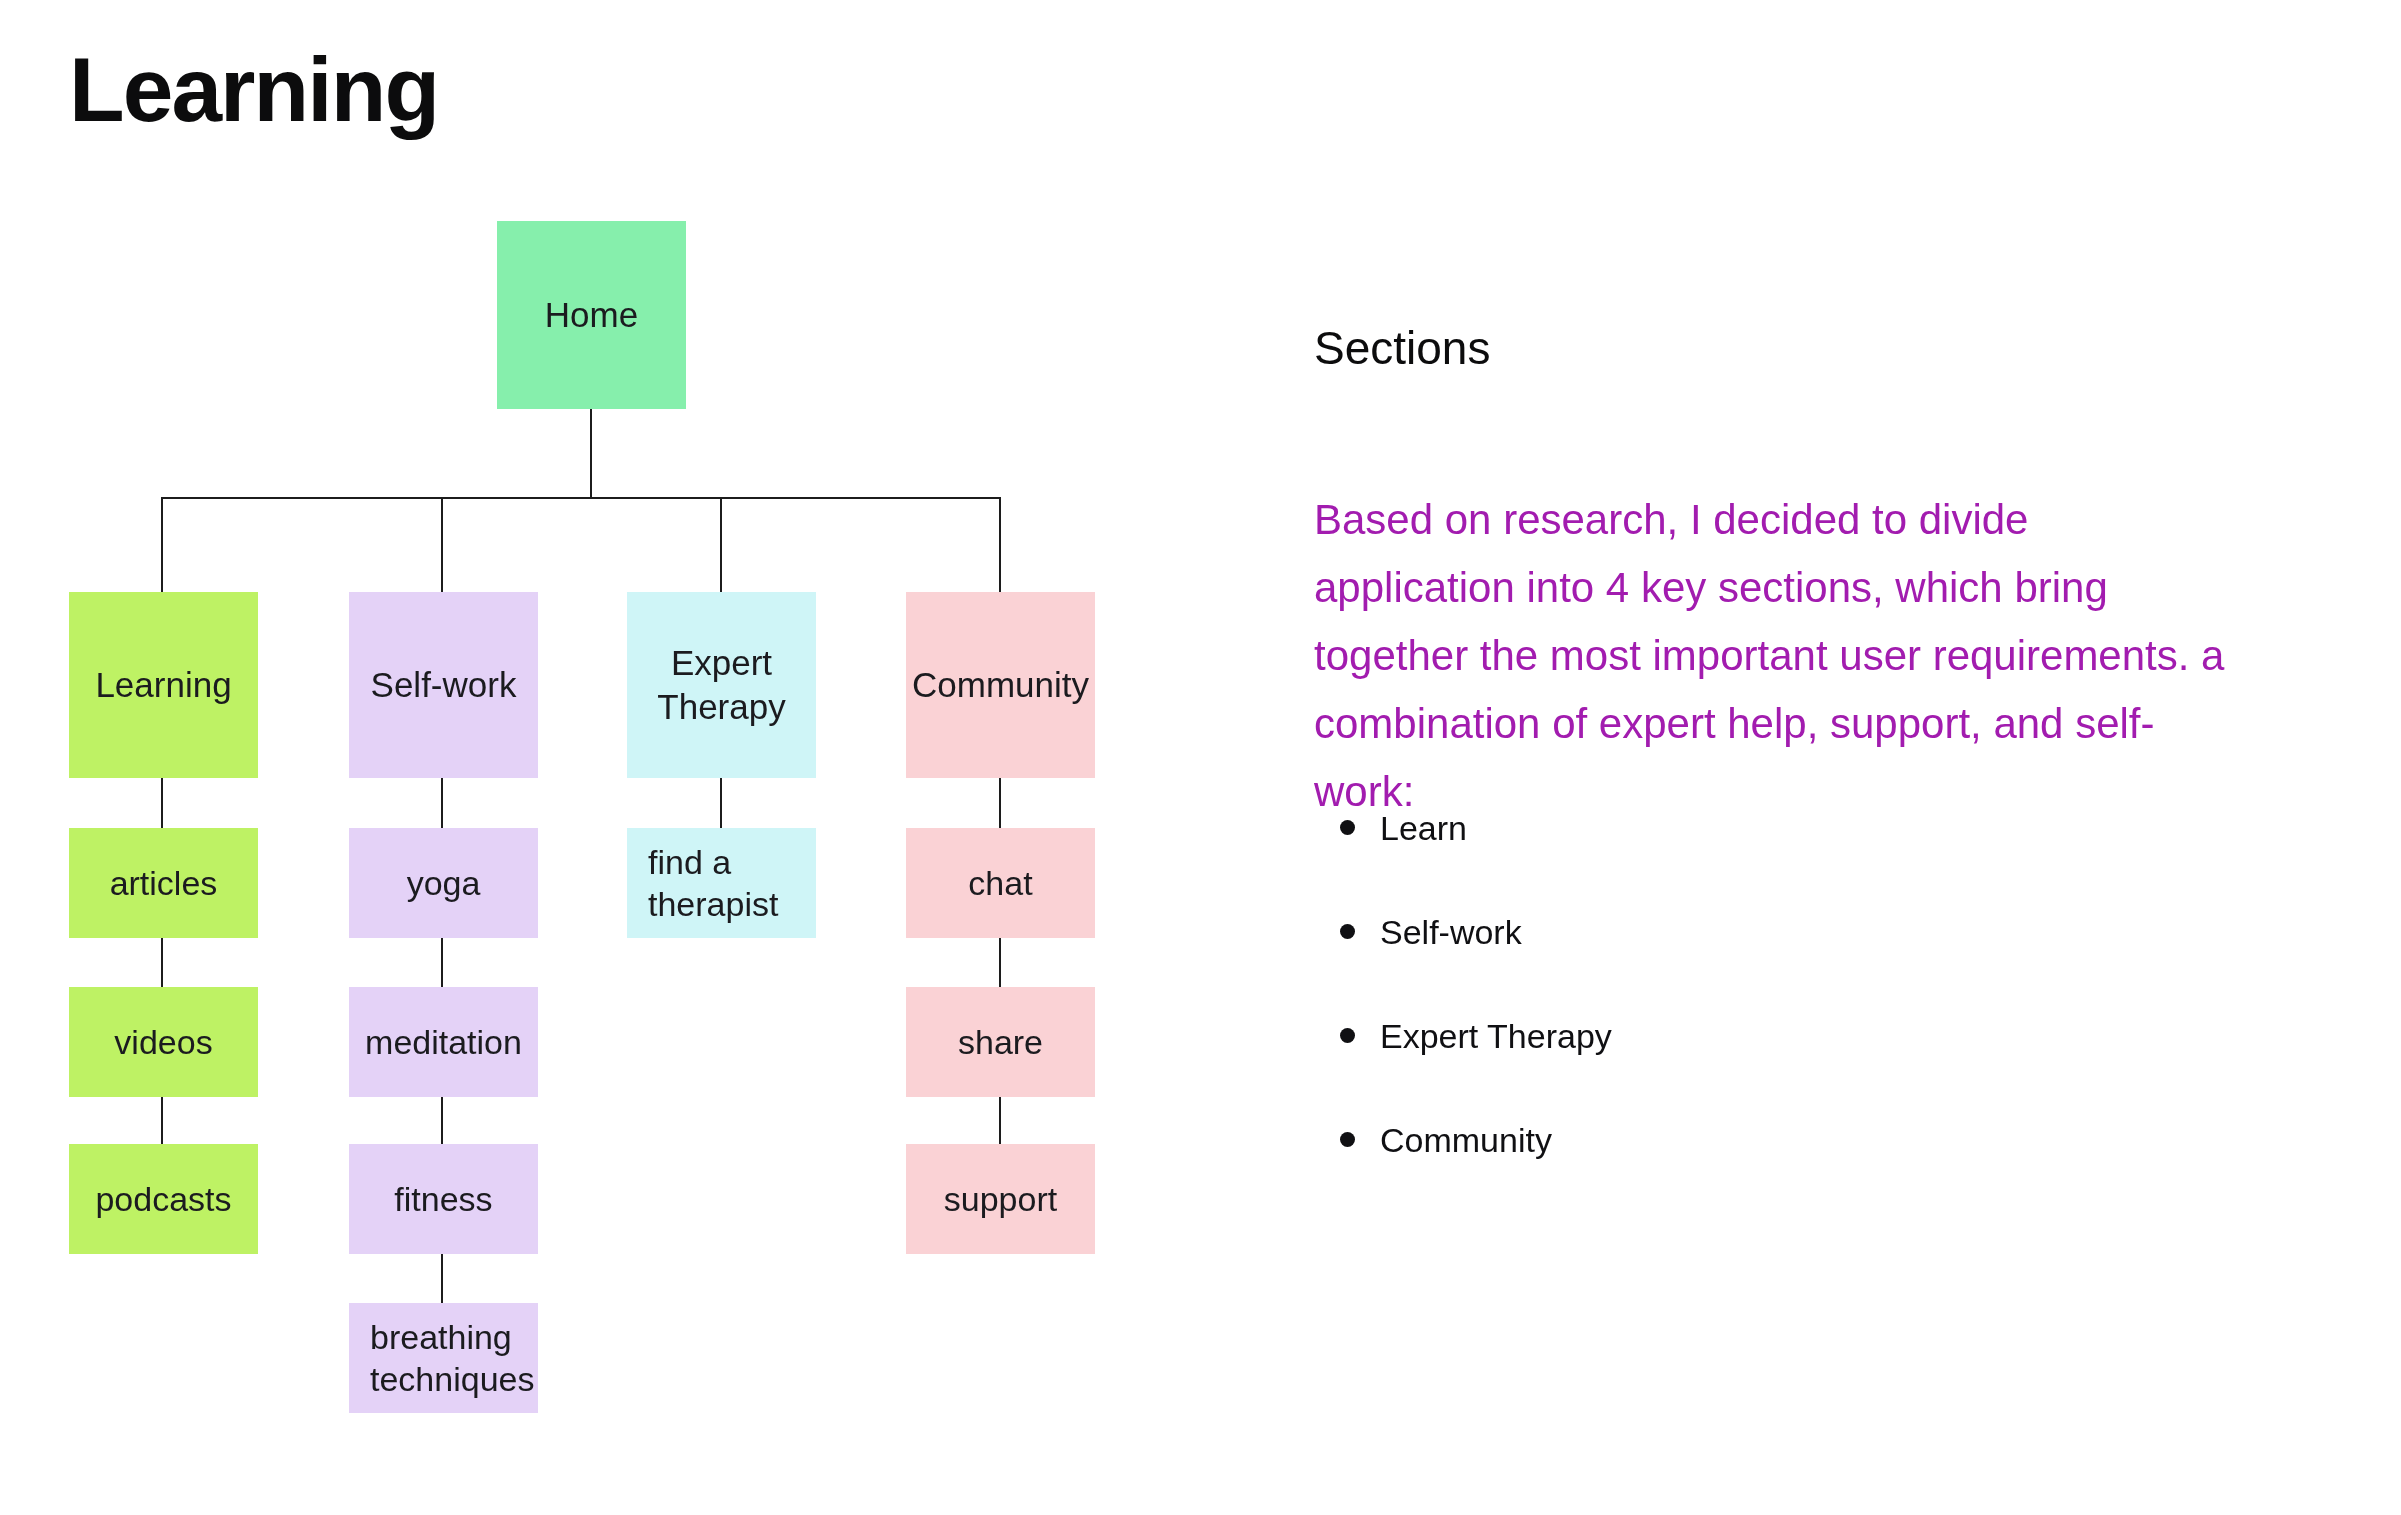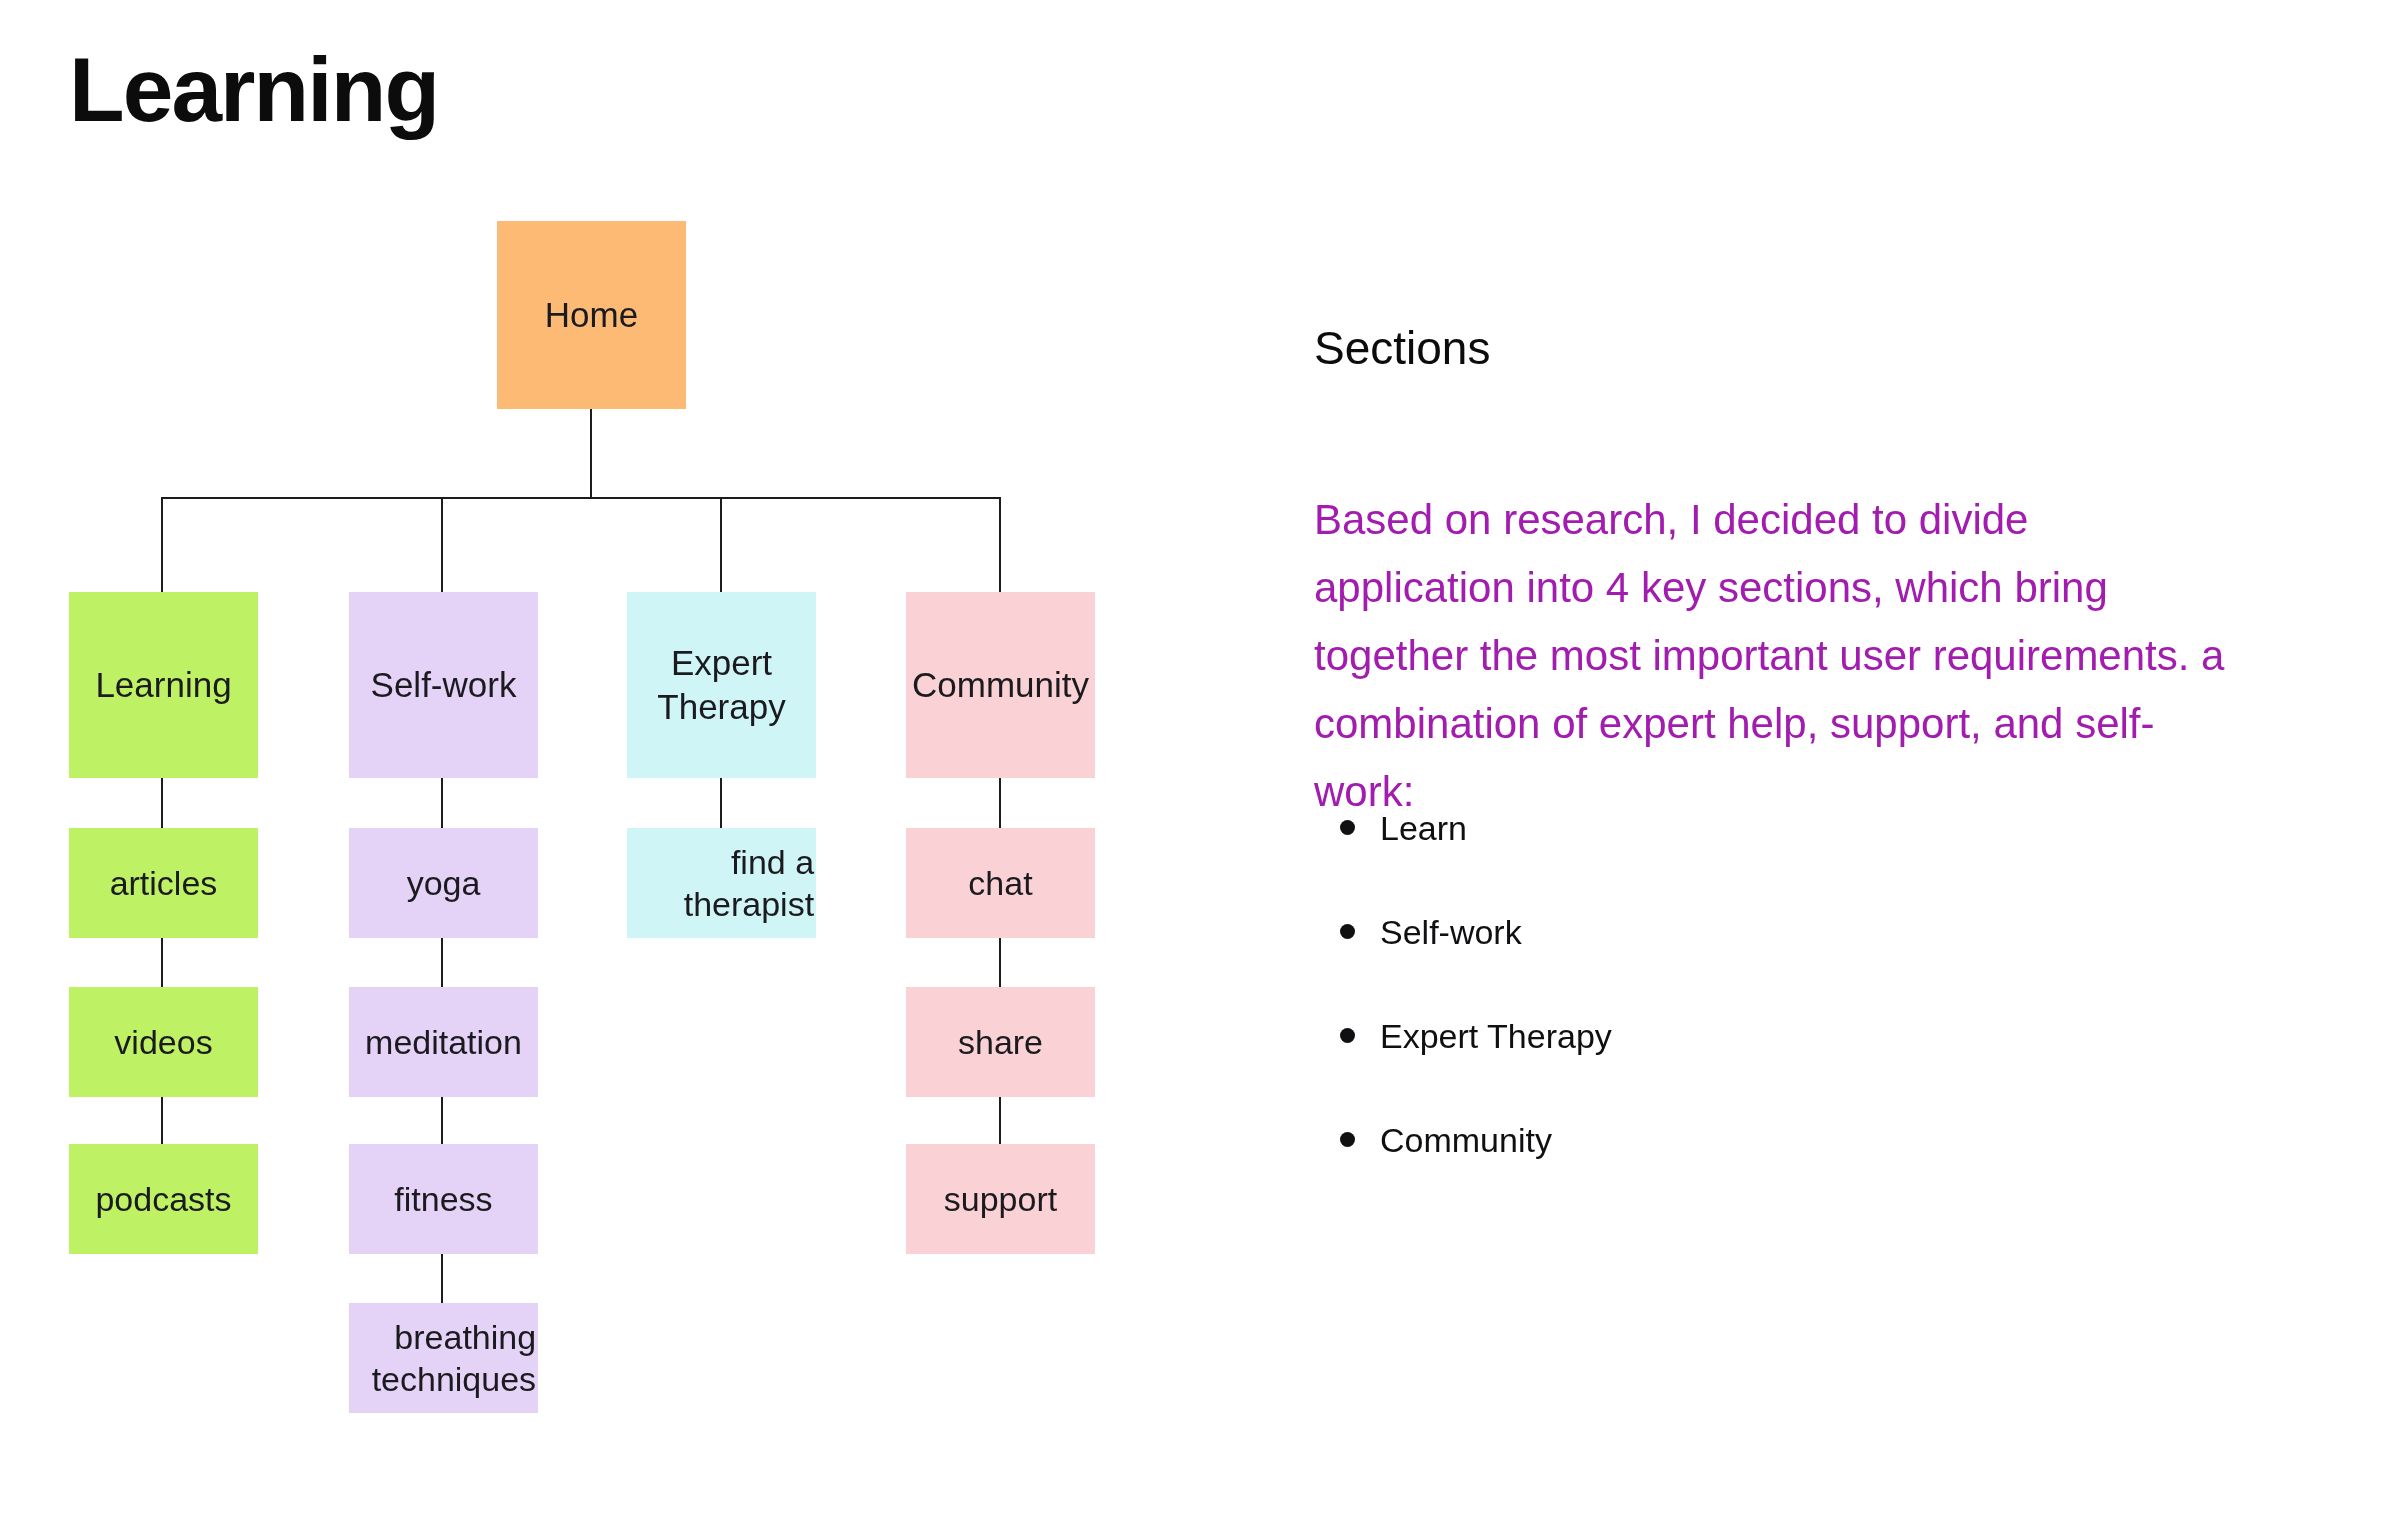--- a/index.html
+++ b/index.html
@@ -32,26 +32,26 @@
     font-size:35px;
     line-height:1.25;
     color:#1b1b1f;
     box-sizing:border-box;
   }
   .home-box{left:497px;top:221px;width:189px;height:188px;}
   .section-box{top:592px;width:189px;height:186px;}
   .child-box{width:189px;height:110px;font-size:34px;}
   .c1{left:69px}.c2{left:349px}.c3{left:627px}.c4{left:906px}
   .r1{top:828px}.r2{top:987px}.r3{top:1144px}.r4{top:1303px}
-  .bg-yellow{background:#fdba74}
+  .bg-yellow{background:#86efac}
   .bg-green{background:#bef264}
   .bg-purple{background:#e4d2f7}
   .bg-cyan{background:#cff5f7}
   .bg-pink{background:#fad2d5}
-  .align-left{justify-content:flex-start;text-align:right;padding-left:21px;padding-right:1.9px;}
+  .align-left{justify-content:flex-start;text-align:left;padding-left:21px;padding-right:1.9px;}
   
   .vline,.hline{position:absolute;background:#1c1c1c;}
   .vline{width:1.9px;}
   .hline{height:1.9px;}
   
   .sections-heading{
     position:absolute;
     left:1314px;
     top:323px;
     font-size:46px;

